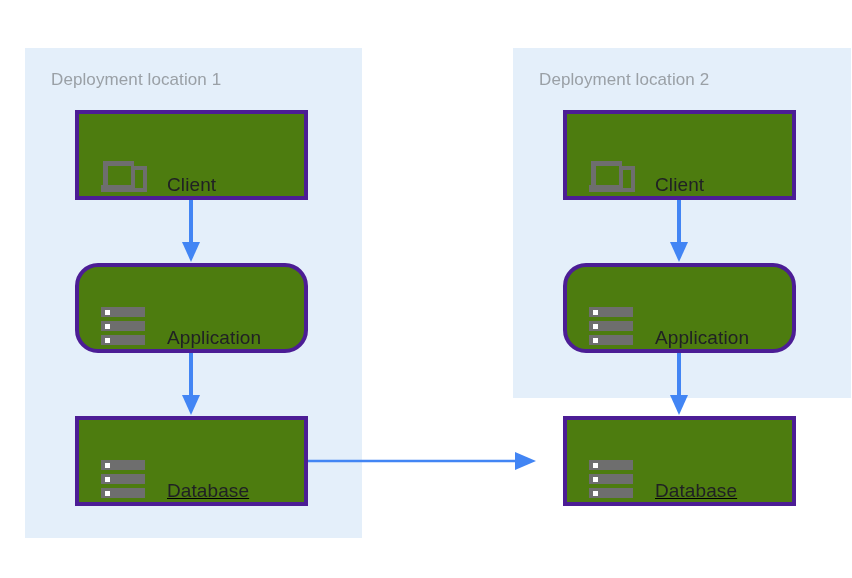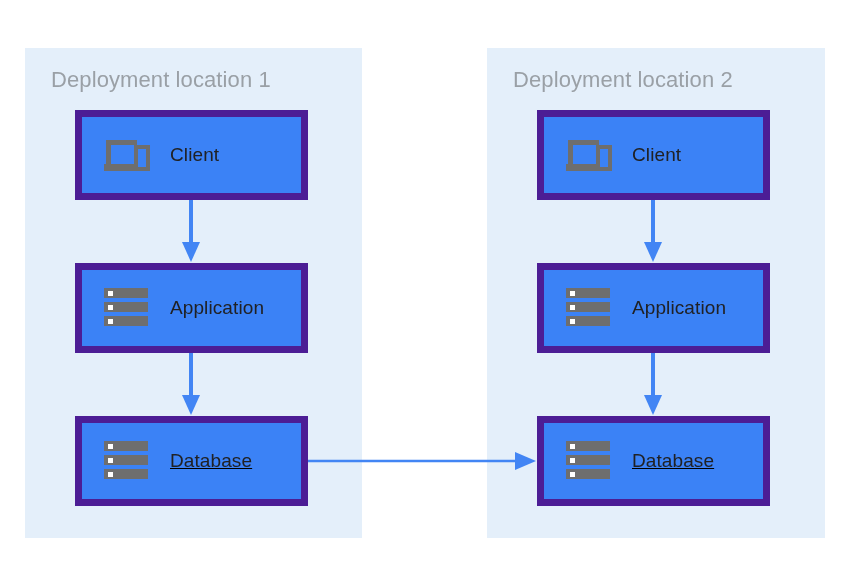--- a/index.html
+++ b/index.html
@@ -23,46 +23,46 @@
     height: 578px;
     background: #ffffff;
   }
 
   .zone {
     position: absolute;
     background: #E4EFFA;
     box-sizing: border-box;
   }
   #zone-1 { left: 25px;  top: 48px; width: 337px; height: 490px; }
-  #zone-2 { left: 487px; top: 48px; width: 338px; height: 490px; }
+  #zone-2 { left: 513px; top: 48px; width: 338px; height: 350px; }
 
   .zone-title {
     position: absolute;
-    font-size: 22px;
+    font-size: 17px;
     line-height: 20px;
     color: #9AA0A6;
     white-space: nowrap;
     letter-spacing: 0.1px;
   }
   #zone-1 .zone-title { left: 26px; top: 22px; }
   #zone-2 .zone-title { left: 26px; top: 22px; }
 
   .node {
     position: absolute;
-    background: #3b82f6;
-    border: 7px solid #4c1d95;
+    background: #4d7c0f;
+    border: 4px solid #4c1d95;
     box-sizing: border-box;
     display: flex;
-    align-items: center;
+    align-items: flex-end;
     width: 233px;
     height: 90px;
   }
   
   .node.row-client { left: 50px;  top: 62px;  }
-  .node.row-app    { left: 50px;  top: 215px; }
+  .node.row-app    { left: 50px;  top: 215px; border-radius: 23px; }
   .node.row-db     { left: 50px;  top: 368px; text-decoration: underline; }
 
   .node-icon {
     position: relative;
     width: 48px;
     height: 48px;
     margin-left: 22px;
     flex: 0 0 auto;
   }
   .node-label {

